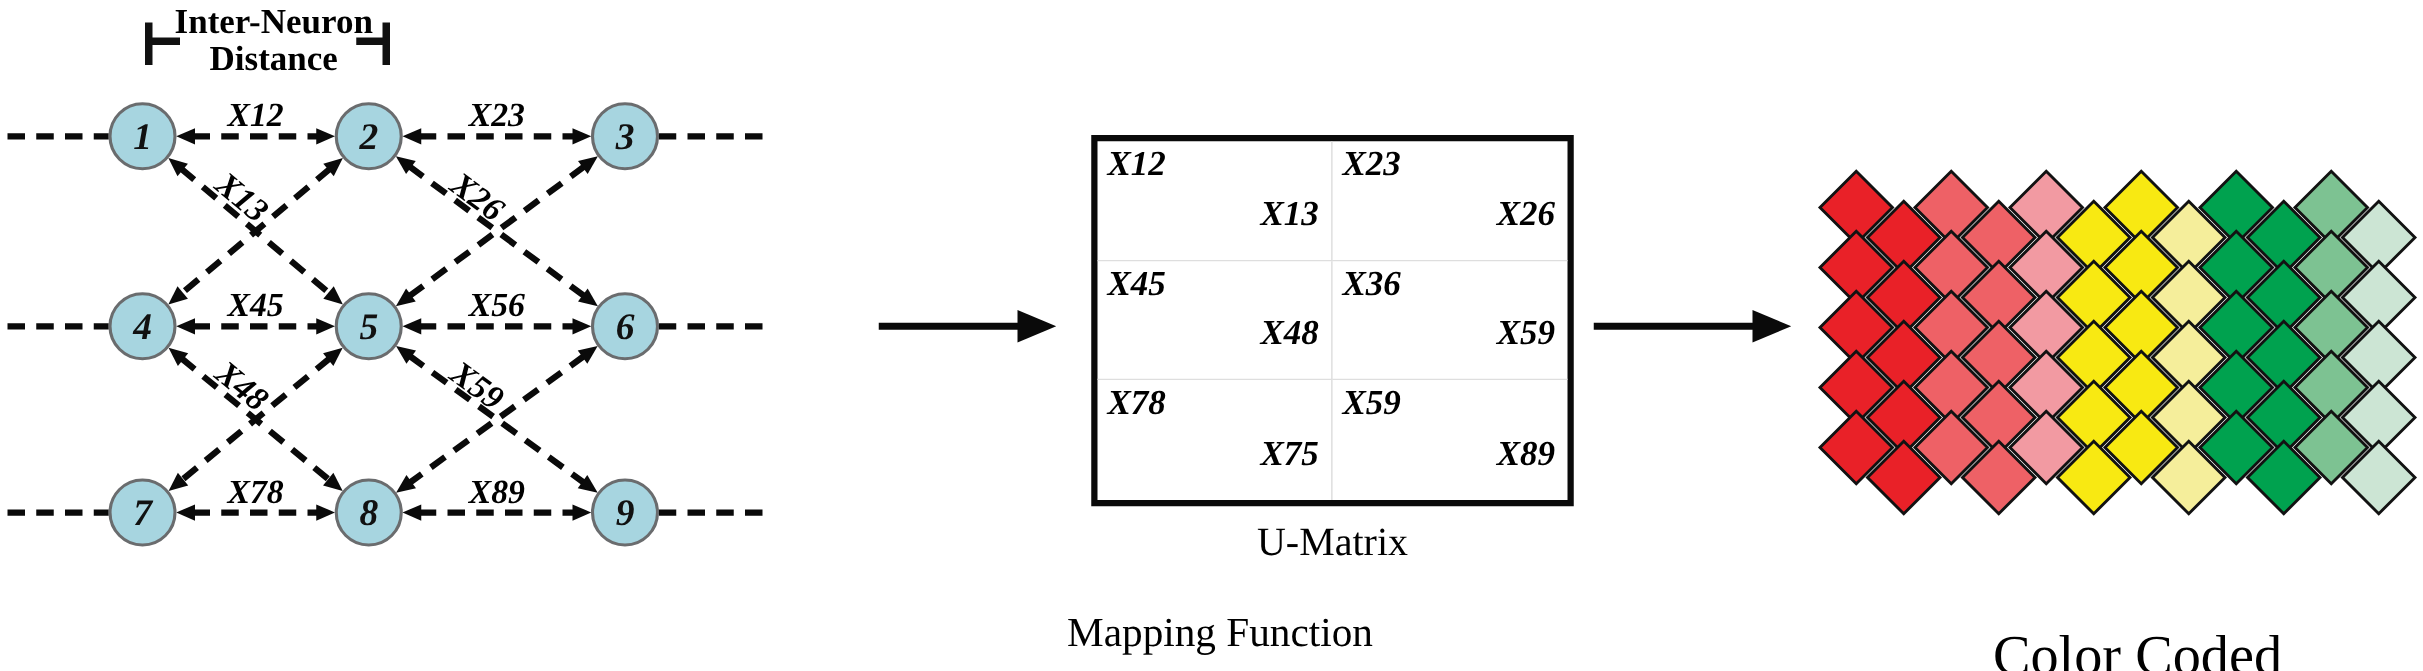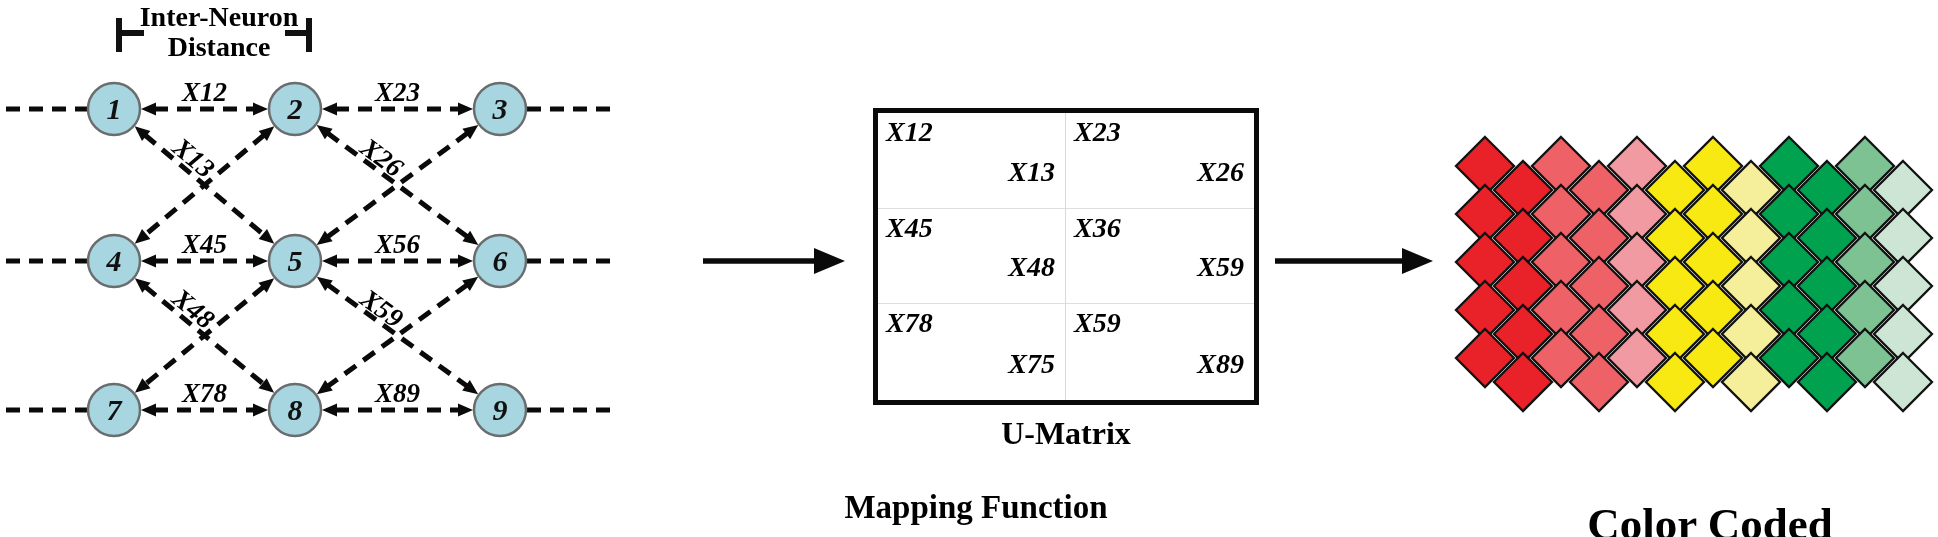--- a/index.html
+++ b/index.html
@@ -12,21 +12,21 @@
   .umatrix{left:873px;top:108px;width:386px;height:297px;border:5px solid #0a0a0a;
            display:grid;grid-template-columns:1fr 1fr;grid-template-rows:1fr 1fr 1fr;
            background:#fff;box-sizing:border-box;}
   .umx-cell{position:relative;}
   .umx-cell:nth-child(odd){border-right:1.5px solid #d8d8d8;}
   .umx-cell:nth-child(-n+4){border-bottom:1.5px solid #dedede;}
   .umx-tl,.umx-br{position:absolute;font-style:italic;font-weight:bold;font-size:28px;line-height:1;}
   .umx-tl{top:5px;left:8px;}
   .umx-br{bottom:22px;right:10px;}
 
-  .caption{font-weight:bold;text-align:center;line-height:1.1;}
+  .caption{font-weight:normal;text-align:center;line-height:1.1;}
   .umatrix-title{left:873px;top:416px;width:386px;font-size:32px;}
   .mapping-caption{left:776px;top:489px;width:400px;font-size:33px;}
   .color-caption{left:1510px;top:500px;width:400px;font-size:45px;}
 </style>
 </head>
 <body>
 
 <svg id="som-svg" class="abs" style="left:0;top:0" width="660" height="537" viewBox="0 0 660 537">
     <line x1="6" y1="109" x2="87" y2="109" stroke="#0a0a0a" stroke-width="5" stroke-dasharray="14 9"></line>
     <line x1="527" y1="109" x2="616" y2="109" stroke="#0a0a0a" stroke-width="5" stroke-dasharray="14 9"></line>

